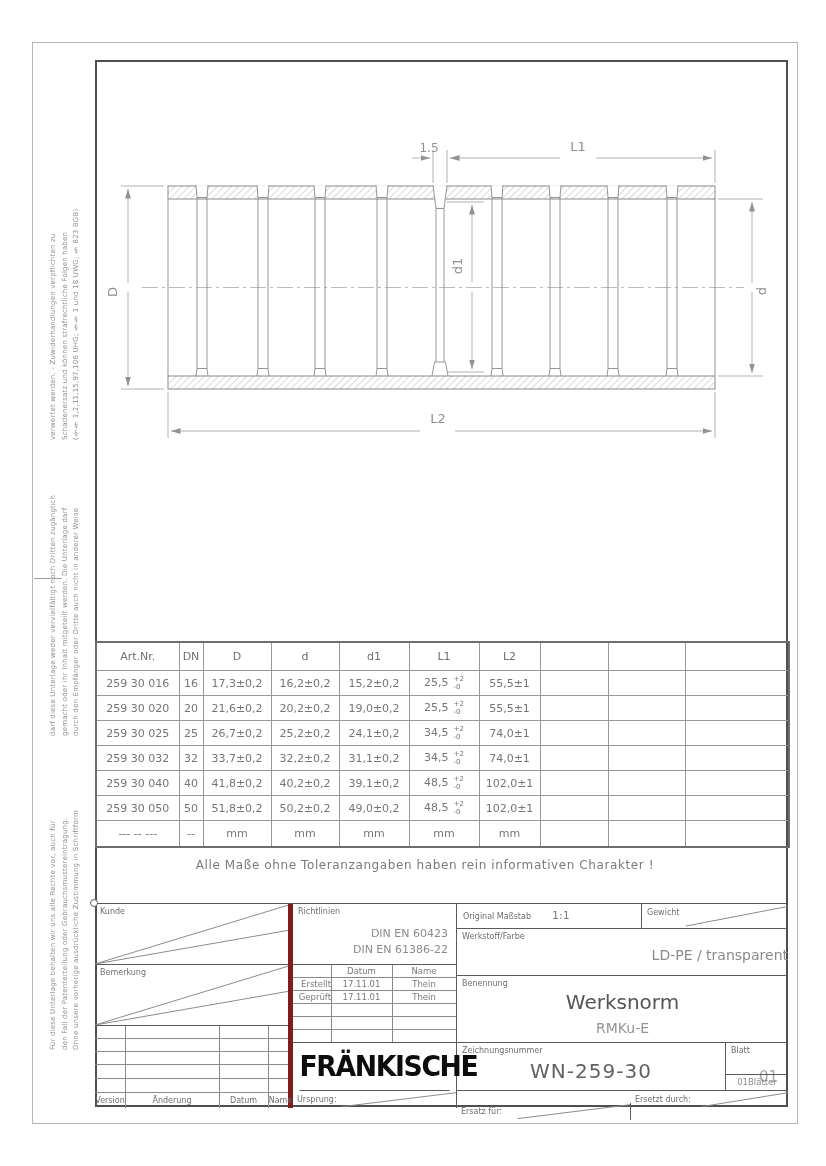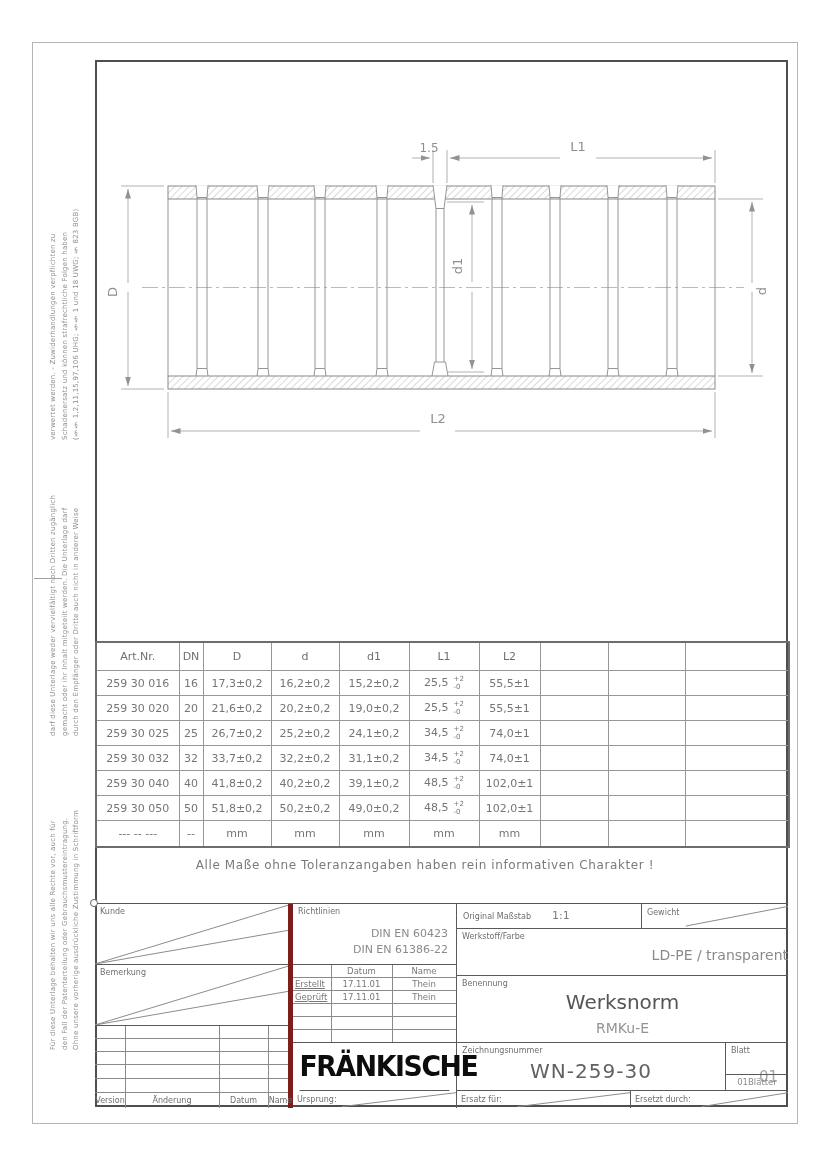--- a/index.html
+++ b/index.html
@@ -39,21 +39,21 @@
   .rv{position:absolute;top:122px;bottom:0;width:1px;background:#8a8a8a;}
   .revlabels{position:absolute;left:0;top:189px;width:100%;height:15px;display:grid;grid-template-columns:30px 94px 49px 25px;align-items:center;text-align:center;}
   
   .richt{position:absolute;left:0;top:0;width:100%;height:61px;border-bottom:1px solid #5a5a5a;}
   .richtvals{position:absolute;right:8px;top:22px;text-align:right;font-size:11px;color:#8a8a8a;line-height:1.45;}
   .subt{position:absolute;left:0;top:61px;width:100%;height:78px;border-bottom:1px solid #5a5a5a;}
   .strow{display:grid;grid-template-columns:38px 61px 64px;border-bottom:1px solid #8a8a8a;height:13px;align-items:center;font-size:8.5px;color:#7a7a7a;}
   .strow:first-child{height:12px;}
   .strow:last-child{border-bottom:none;}
   .strow span{text-align:center;}
-  .strow span:first-child{text-align:left;padding-left:2px;text-decoration:underline;}
+  .strow span:first-child{text-align:right;padding-left:2px;}
   .sv{position:absolute;top:0;bottom:0;width:1px;background:#8a8a8a;}
   .logo{position:absolute;left:0;top:139px;width:100%;height:48px;border-bottom:1px solid #5a5a5a;text-align:center;line-height:46px;font-size:29px;font-weight:900;letter-spacing:-1.5px;color:#0d0d0d;transform:scaleX(.92);}
   .ursprung{position:absolute;left:0;top:187px;width:100%;height:17px;}
   .ursprung .lbl,.r5 .lbl{position:absolute;left:4px;top:4px;z-index:2;background:transparent;}
   
   .r1{position:absolute;left:0;top:0;width:100%;height:25px;border-bottom:1px solid #5a5a5a;}
   .massstab{position:absolute;left:0;top:0;width:185px;height:100%;border-right:1px solid #5a5a5a;}
   .massstab .lbl{position:absolute;left:6px;top:8px;}
   .massstab .val{position:absolute;left:95px;top:5px;font-size:11px;color:#7c7c7c;}
   .gewicht{position:absolute;left:185px;top:0;right:0;height:100%;}
@@ -63,21 +63,21 @@
   .r3{position:absolute;left:0;top:72px;width:100%;height:67px;border-bottom:1px solid #5a5a5a;}
   .ben1{position:absolute;top:14px;width:100%;text-align:center;font-size:20px;color:#555;}
   .ben2{position:absolute;top:44px;width:100%;text-align:center;font-size:14px;color:#949494;}
   .r4{position:absolute;left:0;top:139px;width:100%;height:48px;border-bottom:1px solid #5a5a5a;}
   .znr{position:absolute;left:0;top:0;width:269px;height:100%;border-right:1px solid #5a5a5a;}
   .znum{position:absolute;top:16px;width:100%;text-align:center;font-size:20px;color:#616161;letter-spacing:1px;}
   .blatt{position:absolute;left:269px;top:0;right:0;height:100%;}
   .bval{position:absolute;right:10px;top:9px;font-size:15px;color:#a6a6a6;margin-top:16px;}
   .bsub{position:absolute;left:0;bottom:0;width:100%;height:16px;border-top:1px solid #5a5a5a;text-align:center;font-size:8.5px;line-height:15px;color:#8a8a8a;}
   .r5{position:absolute;left:0;top:187px;width:100%;height:17px;}
-  .ersatz{position:absolute;left:0;top:0;width:174px;height:100%;border-right:1px solid #5a5a5a;}
+  .ersatz{position:absolute;left:0;top:12px;width:174px;height:100%;border-right:1px solid #5a5a5a;}
   .ersetzt{position:absolute;left:174px;top:0;right:0;height:100%;}
   .circle{position:absolute;left:-5px;top:-5px;width:8px;height:8px;border:1px solid #666;border-radius:50%;background:#fff;}
 </style>
 </head>
 <body>
 
 <div class="abs outer"></div>
 <div class="abs frame"></div>
 <div class="abs foldtick"></div>
 

